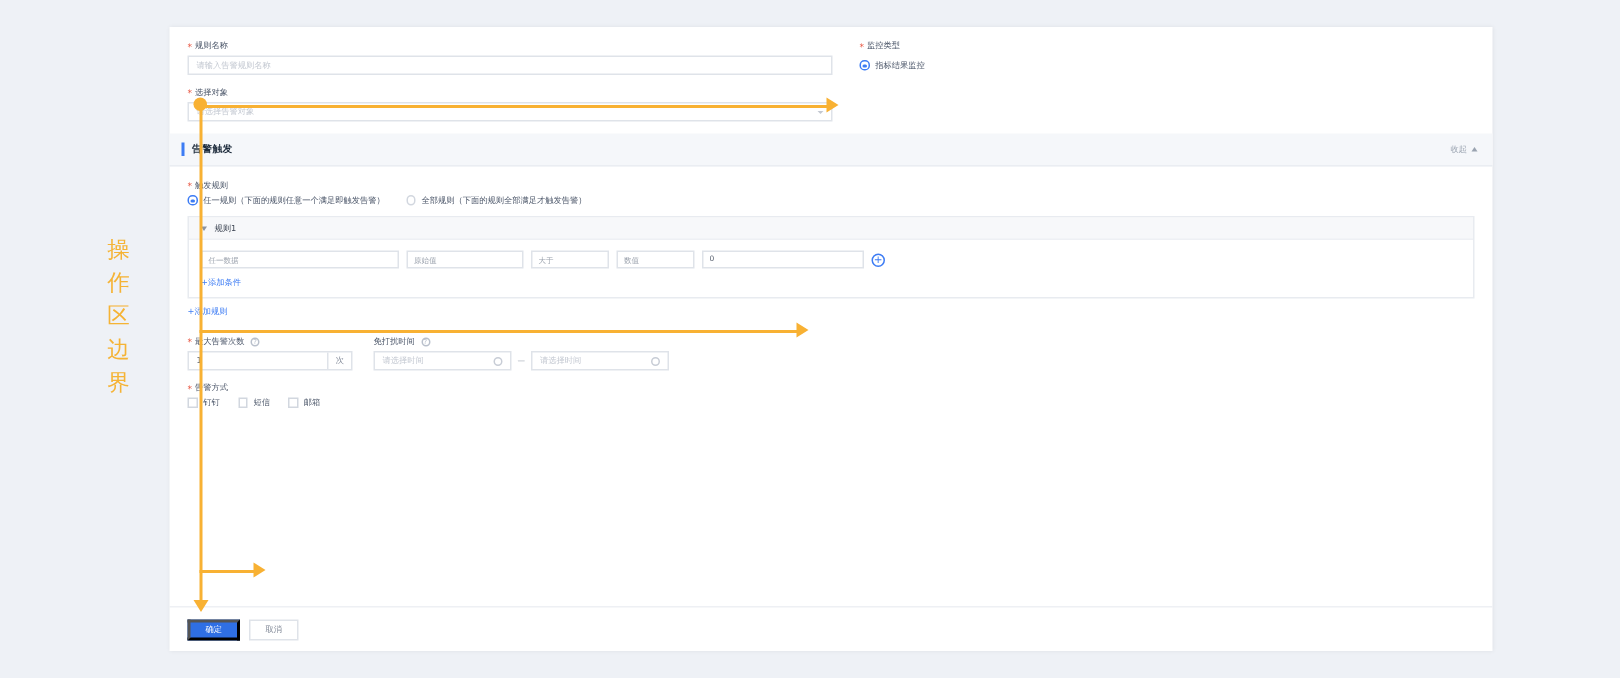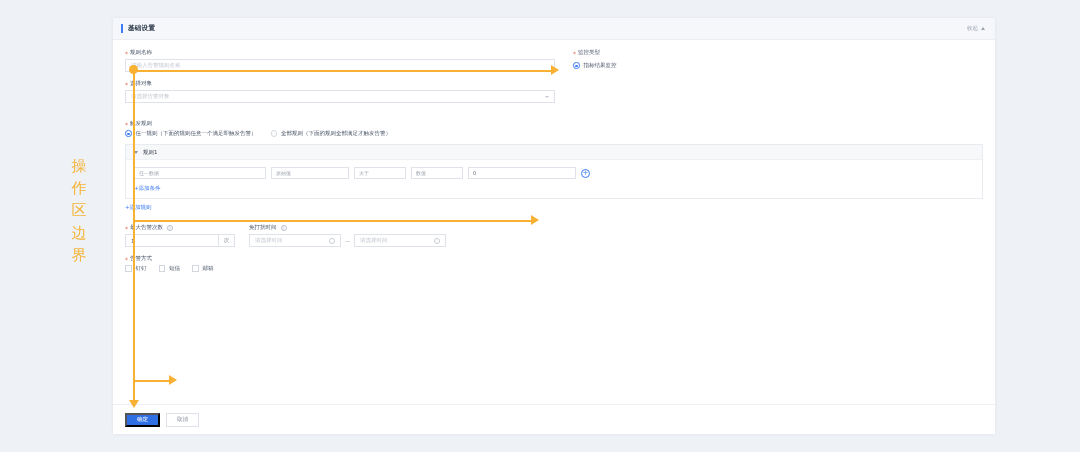--- a/index.html
+++ b/index.html
@@ -112,28 +112,20 @@
 <div class="annot-col">
   <span>操</span>
   <span>作</span>
   <span>区</span>
   <span>边</span>
   <span>界</span>
 </div>
 
 <div class="card">
 
-  <div class="sec-head">
-    <div class="bar"></div>
-    <div class="title">基础设置</div>
-    <div class="collapse">
-      <span>收起</span>
-      <span class="chev"></span>
-    </div>
-  </div>
   <div class="sec-body" style="padding-bottom:8px;">
     <div style="display:flex; gap:18px;">
       <div style="flex:0 0 430px;">
         <div class="flabel">
           <span class="req">*</span>
           <span>规则名称</span>
         </div>
         <div class="inp">
           <span>请输入告警规则名称</span>
         </div>
@@ -155,20 +147,28 @@
         <span class="req">*</span>
         <span>选择对象</span>
       </div>
       <div class="inp">
         <span>请选择告警对象</span>
         <span class="caret"></span>
       </div>
     </div>
   </div>
 
+  <div class="sec-head">
+    <div class="bar"></div>
+    <div class="title">告警触发</div>
+    <div class="collapse">
+      <span>收起</span>
+      <span class="chev"></span>
+    </div>
+  </div>
   <div class="sec-body" style="padding-bottom:4px;">
     <div class="flabel">
       <span class="req">*</span>
       <span>触发规则</span>
     </div>
     <div style="display:flex; align-items:center; gap:14px;">
       <div class="radio-row">
         <span class="radio on"></span>
         <span>任一规则（下面的规则任意一个满足即触发告警）</span>
       </div>

